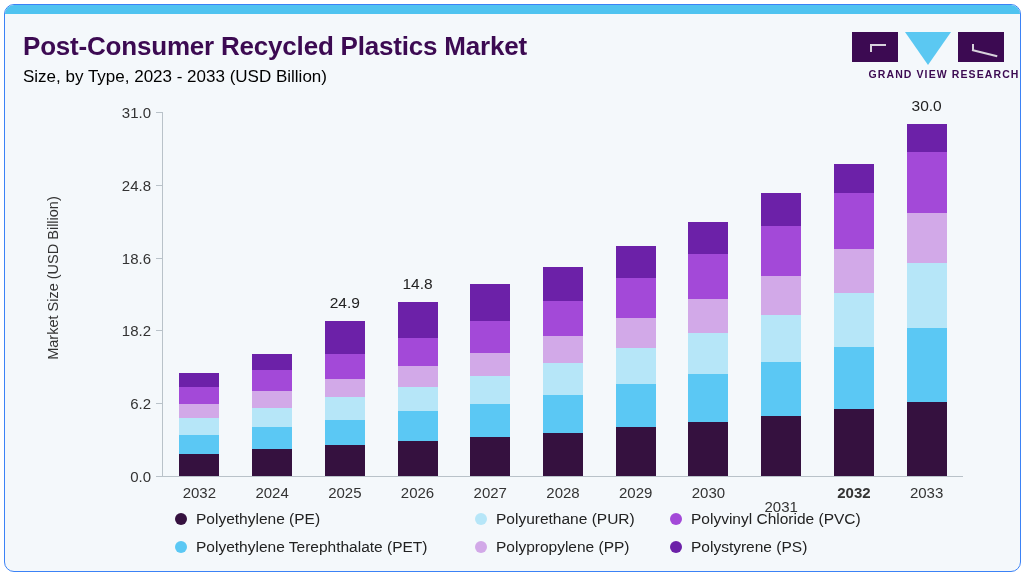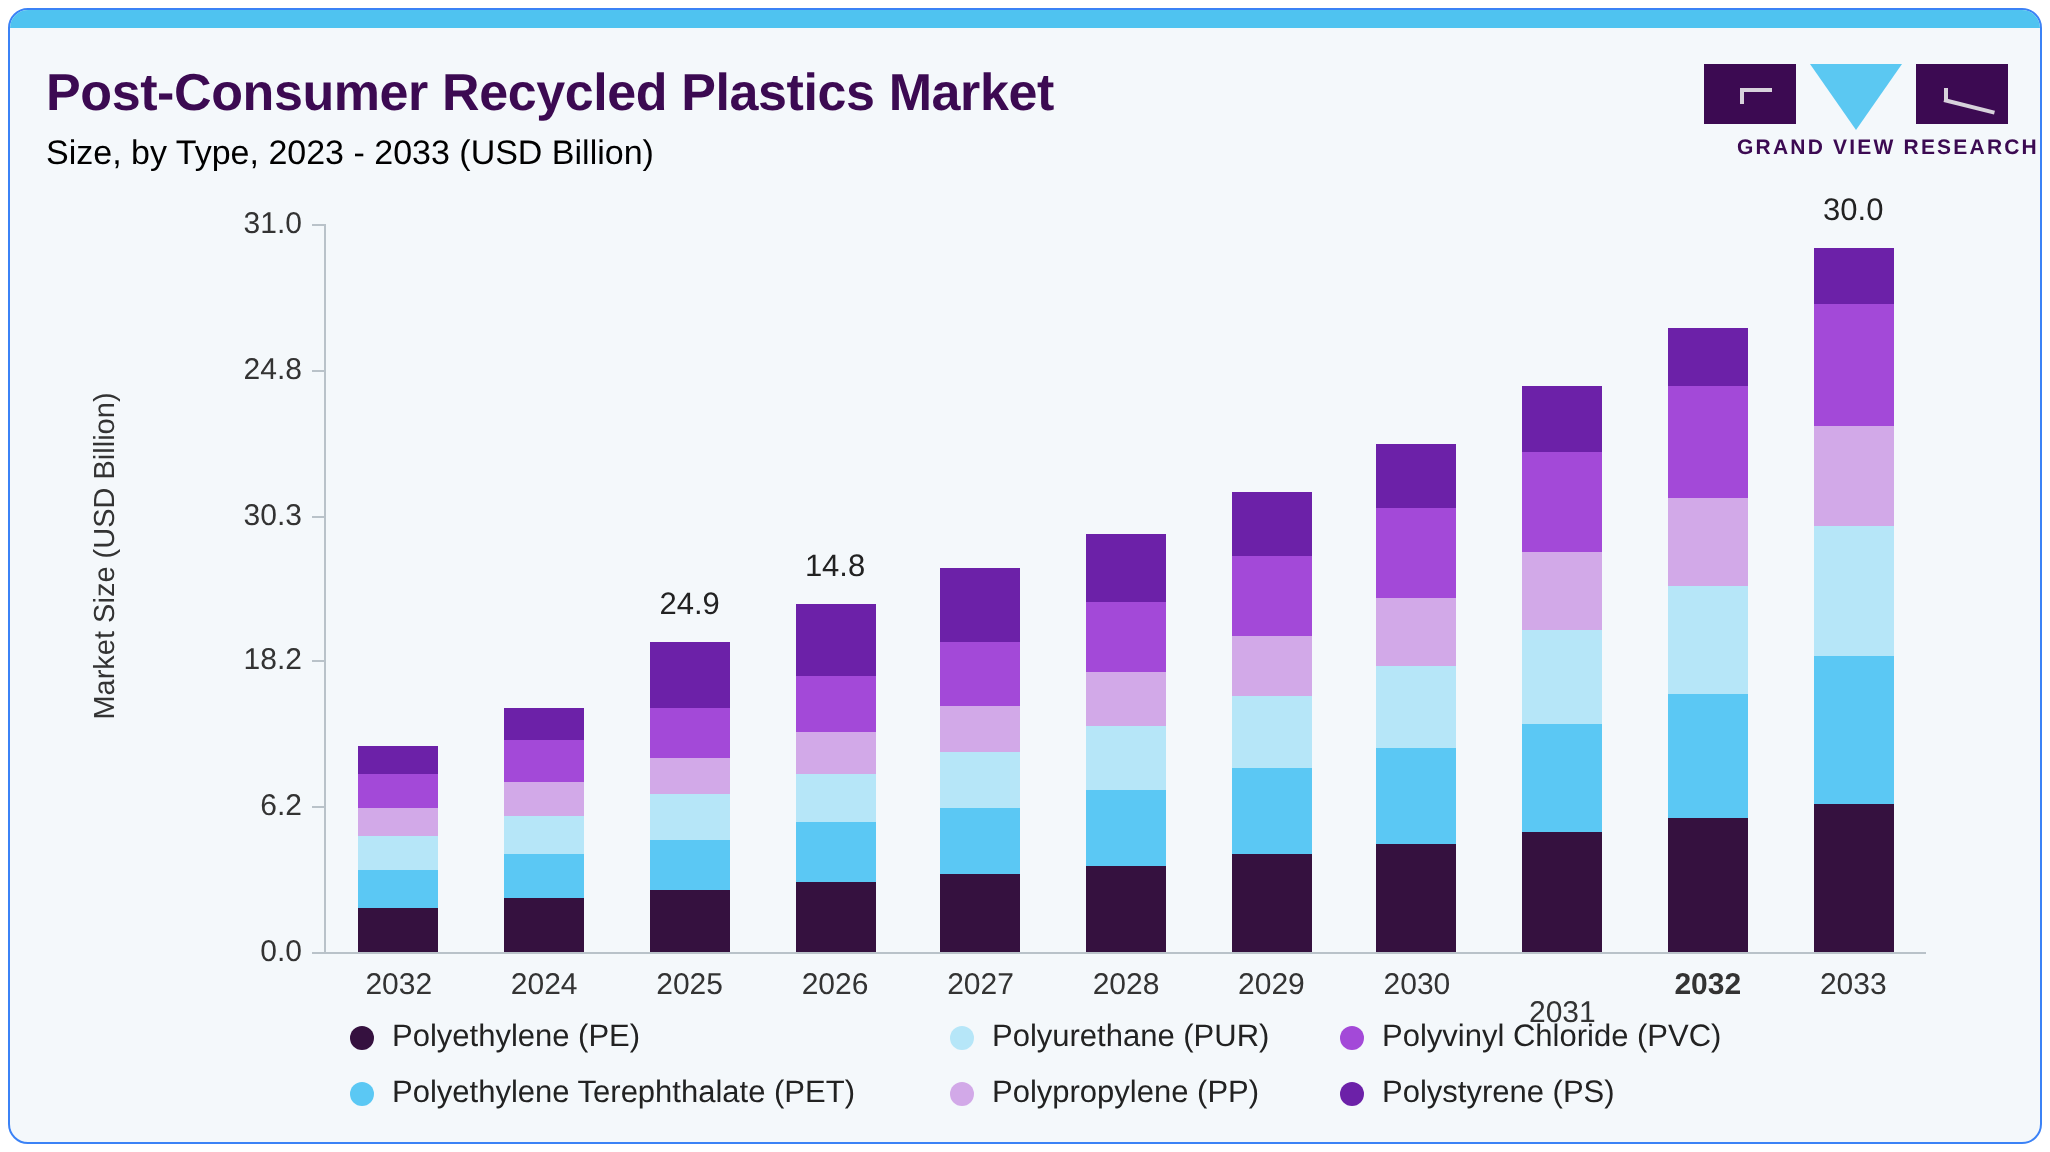--- a/index.html
+++ b/index.html
@@ -267,21 +267,21 @@
           <div class="ytick" style="bottom: 72.8px;">
             <div class="ytick-line"></div>
             <div class="ytick-label">6.2</div>
           </div>
           <div class="ytick" style="bottom: 145.6px;">
             <div class="ytick-line"></div>
             <div class="ytick-label">18.2</div>
           </div>
           <div class="ytick" style="bottom: 218.4px;">
             <div class="ytick-line"></div>
-            <div class="ytick-label">30.3</div>
+            <div class="ytick-label">18.6</div>
           </div>
           <div class="ytick" style="bottom: 291.2px;">
             <div class="ytick-line"></div>
             <div class="ytick-label">24.8</div>
           </div>
           <div class="ytick" style="bottom: 364px;">
             <div class="ytick-line"></div>
             <div class="ytick-label">31.0</div>
           </div>
         </div>

